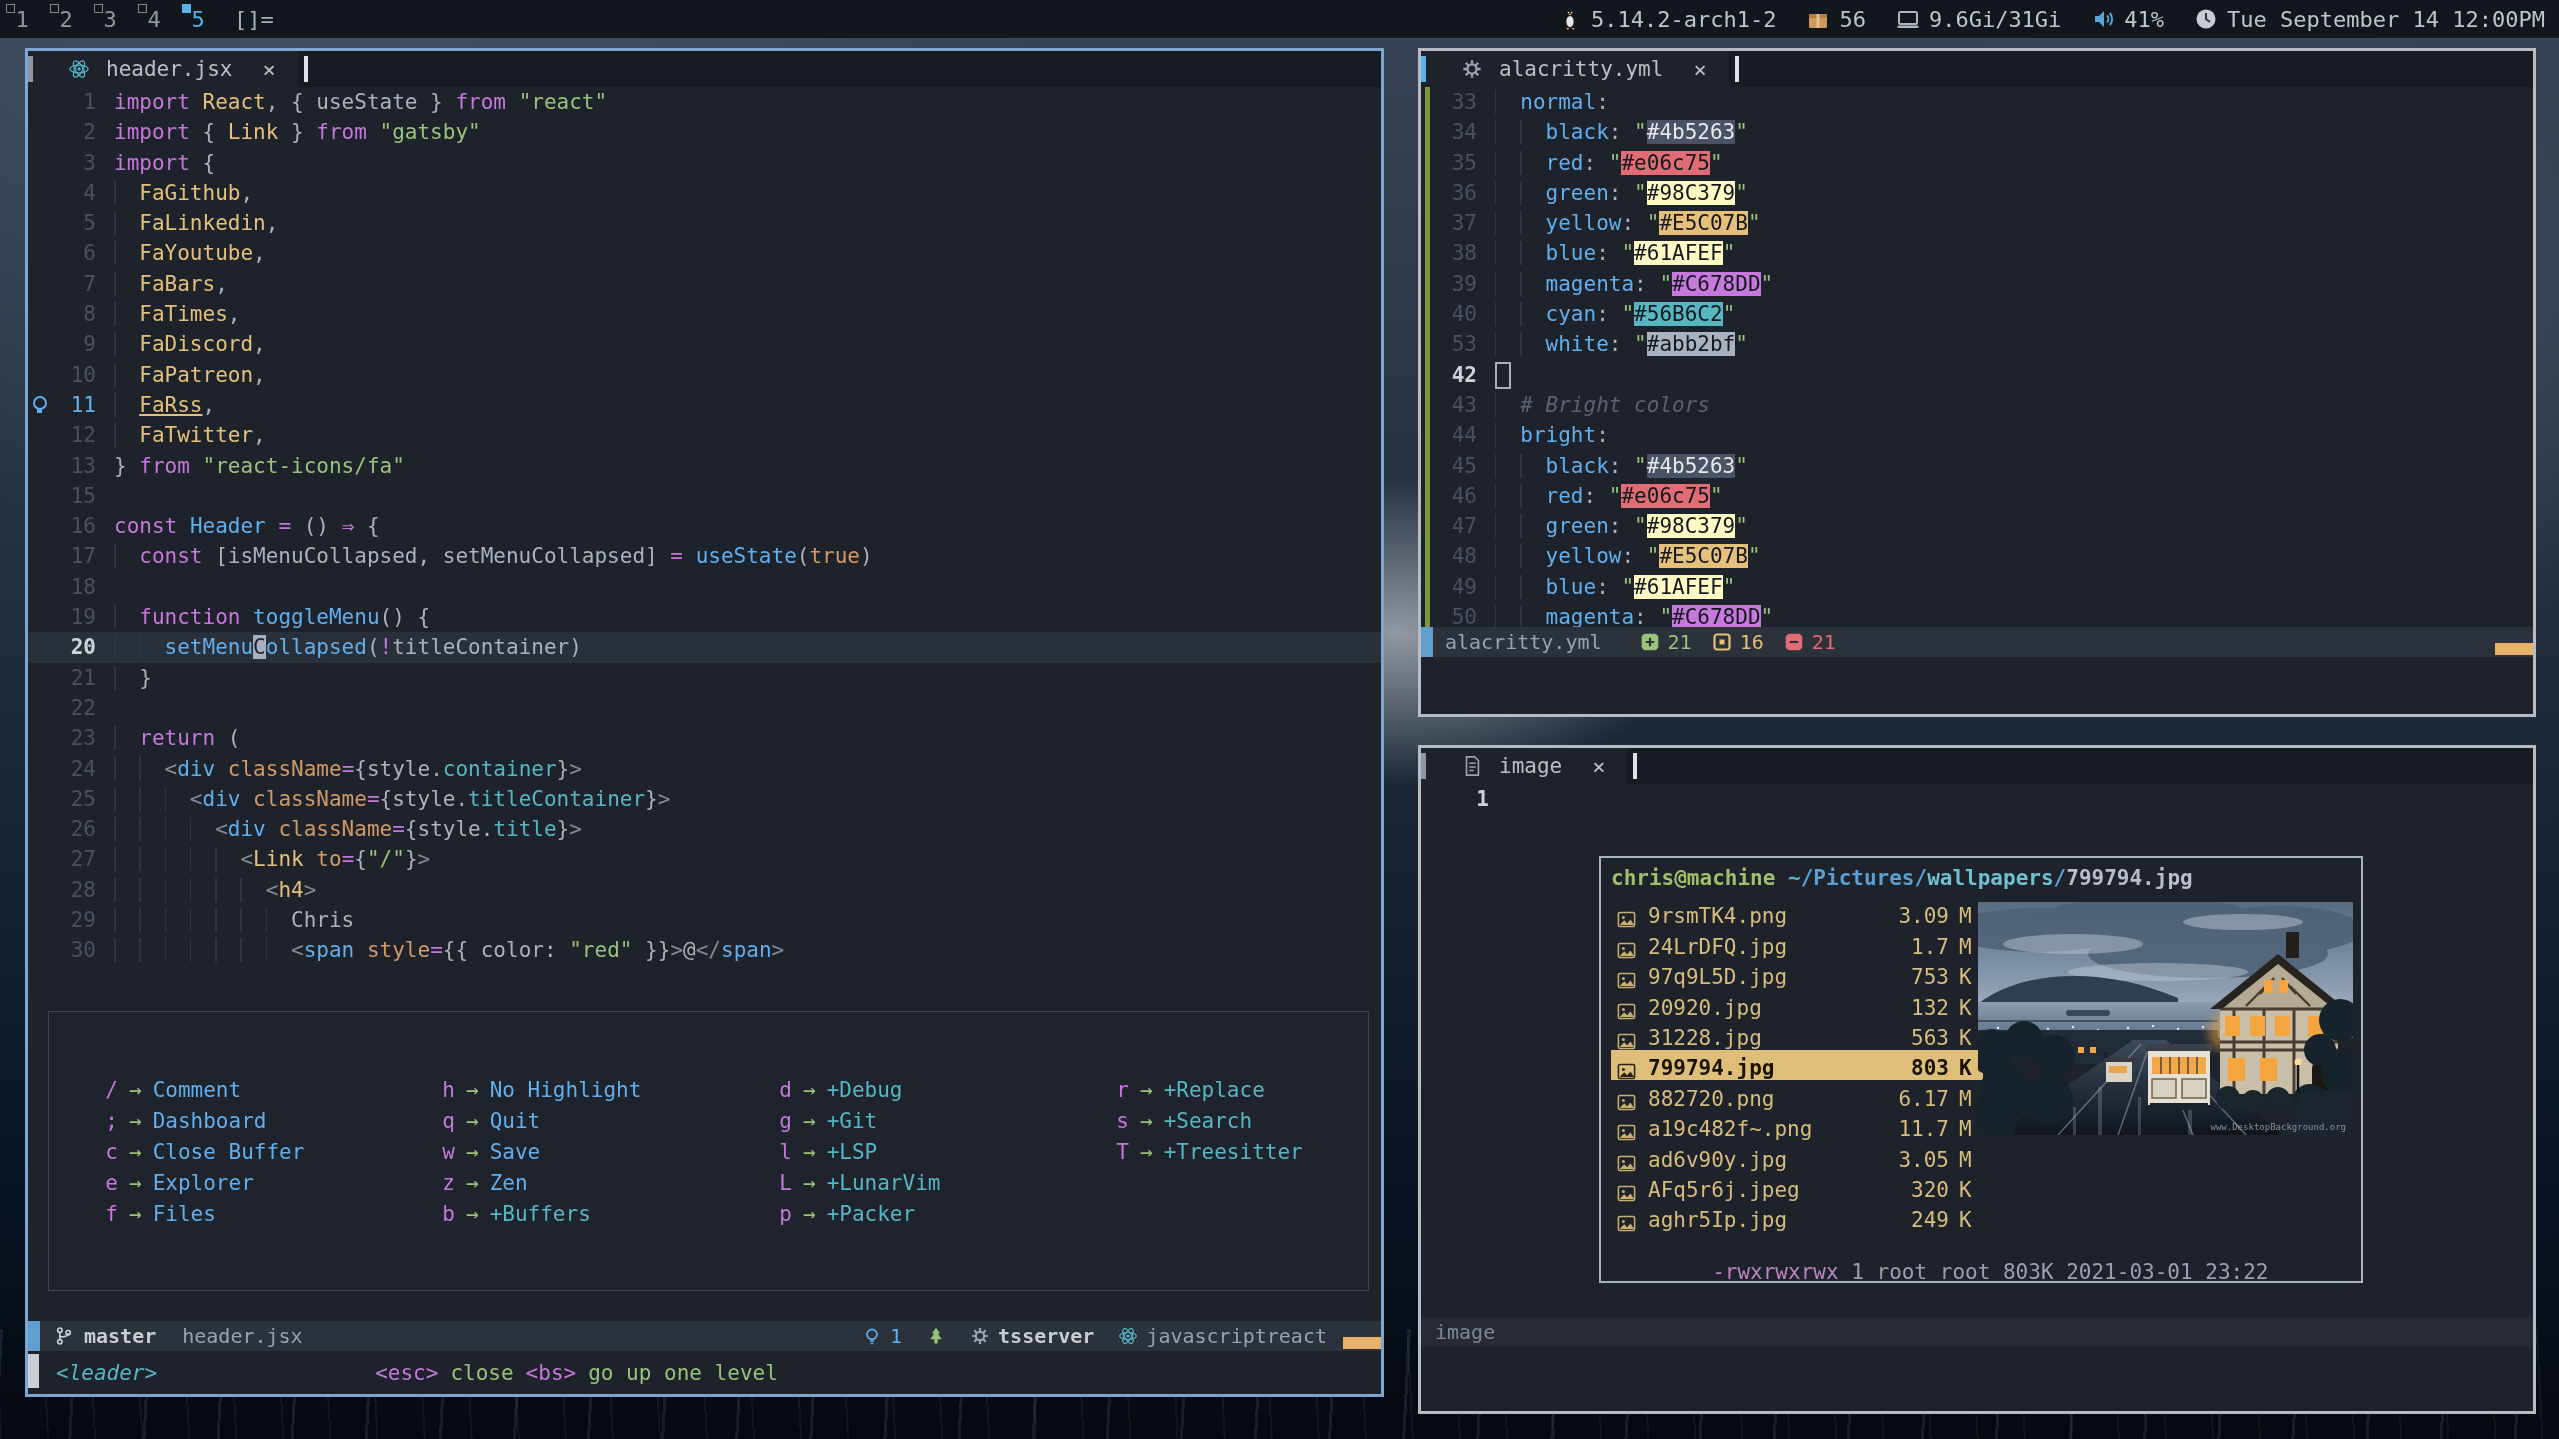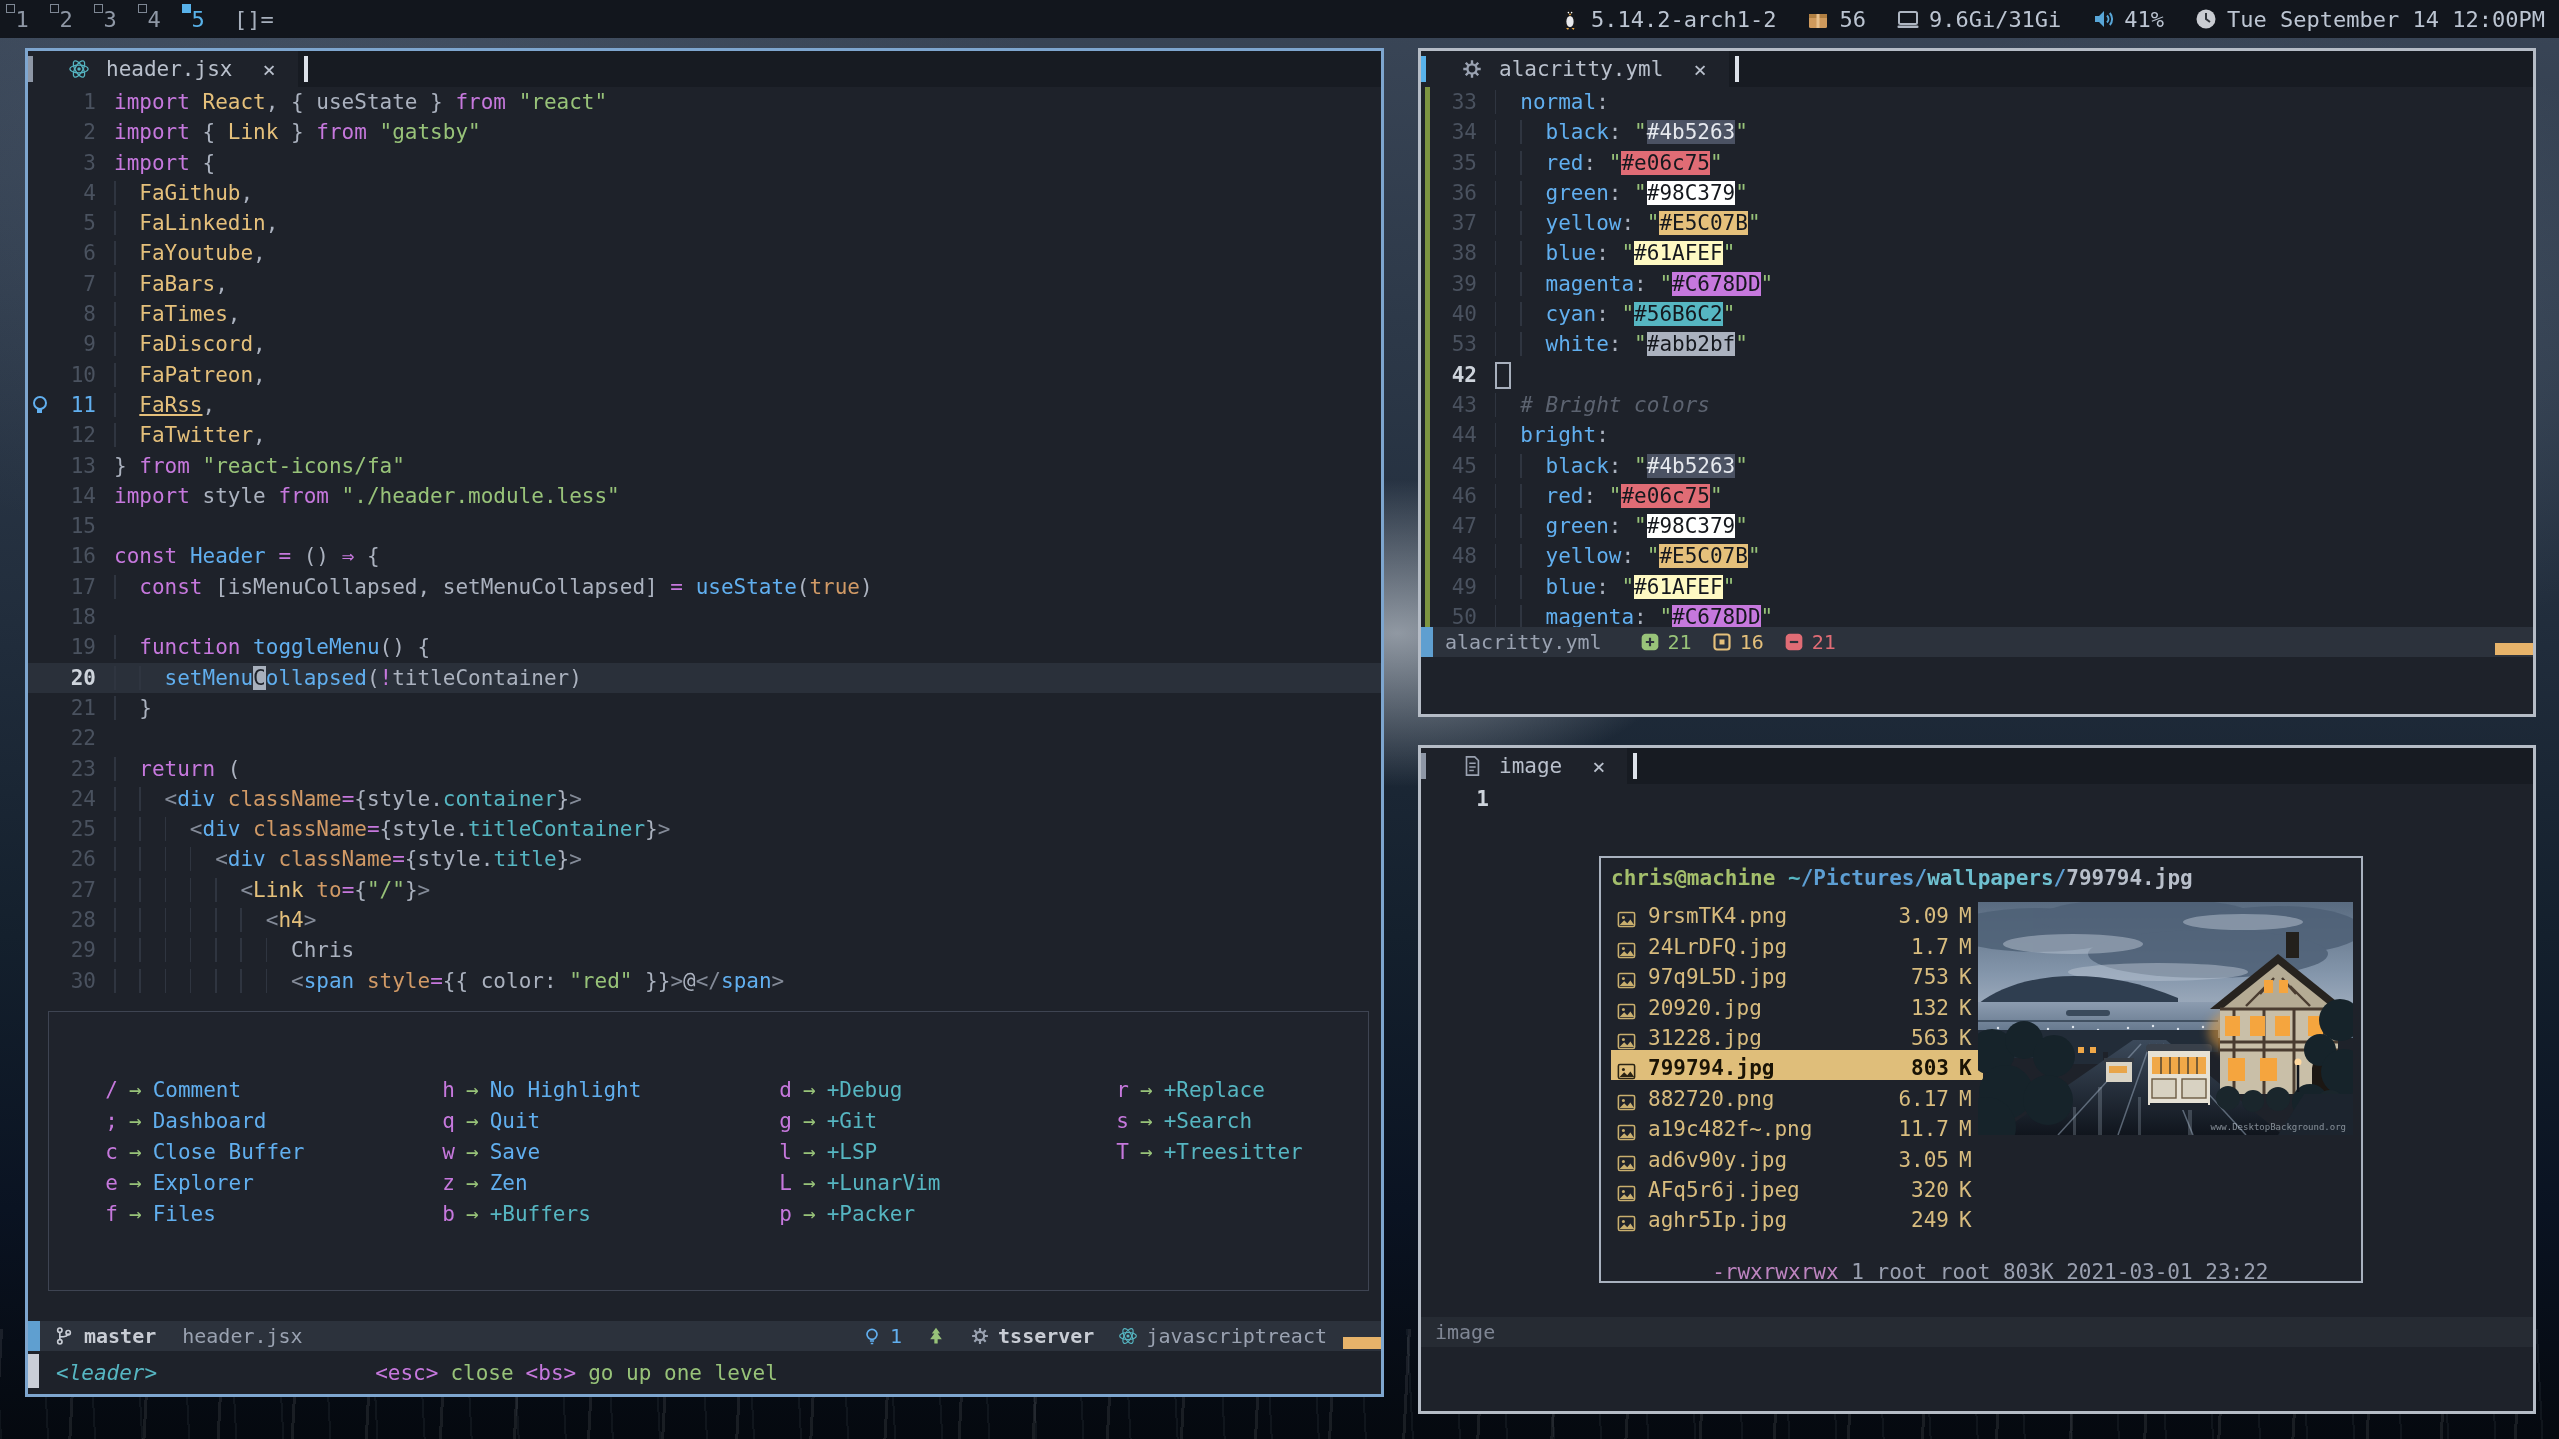--- a/index.html
+++ b/index.html
@@ -50,21 +50,21 @@
   .lnum.blue{color:#61afef;}
   .ltext{white-space:pre;}
   .tk-kw{color:#c678dd}.tk-typ{color:#e5c07b}.tk-typu{color:#e5c07b;text-decoration:underline}
   .tk-str{color:#98c379}.tk-fn{color:#61afef}.tk-num{color:#d19a66}.tk-pln{color:#abb2bf}
   .tk-pun{color:#848b98}.tk-op{color:#c678dd}.tk-tea{color:#56b6c2}
   .tk-cmt{color:#5c6370;font-style:italic}.tk-att{color:#61afef}
   .tk-curs{background:#a8b0bd;color:#1e222a}
   .tk-holo{display:inline-block;width:12px;height:23px;border:2px solid #a8b0bd;vertical-align:-4px}
   .tk-ind{background-image:repeating-linear-gradient(90deg,#2f3540 0 1.5px,transparent 1.5px 25.28px)}
   .tk-hx0{background:#4b5263;color:#e6e9ee}.tk-hx1{background:#e06c75;color:#15181e}
-  .tk-hx2{background:#ffffff;color:#15181e}.tk-hx3{background:#E5C07B;color:#15181e}
+  .tk-hx2{background:#fef9c3;color:#15181e}.tk-hx3{background:#E5C07B;color:#15181e}
   .tk-hx4{background:#fef9c3;color:#15181e}.tk-hx5{background:#C678DD;color:#15181e}
   .tk-hx6{background:#56B6C2;color:#15181e}.tk-hx7{background:#abb2bf;color:#15181e}
   
   .statusline{position:relative;height:30px;background:#2c323c;display:flex;align-items:center;
     font-size:20px;color:#9aa2b1;gap:0;}
   .mode-block{flex:none;width:12px;height:100%;background:#5f9fd0;}
   .sl-branch{font-weight:bold;color:#c8ccd4;margin:0 26px 0 10px;}
   .sl-file{color:#9aa2b1;}
   .sl-right{margin-left:auto;display:flex;align-items:center;gap:24px;padding-right:54px;}
   .sl-item{display:flex;align-items:center;gap:8px;}
@@ -326,25 +326,20 @@
           <span class="lnum">12</span>
           <span class="ltext"><span class="tk-ind">  </span><span class="tk-typ">FaTwitter</span><span class="tk-pln">,</span></span>
         </div>
         <div class="cline">
           <span class="sign "></span>
           <span class="lnum">13</span>
           <span class="ltext"><span class="tk-pln">} </span><span class="tk-kw">from</span><span class="tk-pln"> </span><span class="tk-str">"react-icons/fa"</span></span>
         </div>
         <div class="cline">
           <span class="sign "></span>
-          <span class="lnum">14</span>
-          <span class="ltext"><span class="tk-kw">import</span><span class="tk-pln"> style </span><span class="tk-kw">from</span><span class="tk-pln"> </span><span class="tk-str">"./header.module.less"</span></span>
-        </div>
-        <div class="cline">
-          <span class="sign "></span>
           <span class="lnum">15</span>
           <span class="ltext"></span>
         </div>
         <div class="cline">
           <span class="sign "></span>
           <span class="lnum">16</span>
           <span class="ltext"><span class="tk-kw">const</span><span class="tk-pln"> </span><span class="tk-fn">Header</span><span class="tk-pln"> </span><span class="tk-op">=</span><span class="tk-pln"> () </span><span class="tk-op">⇒</span><span class="tk-pln"> {</span></span>
         </div>
         <div class="cline">
           <span class="sign "></span>

